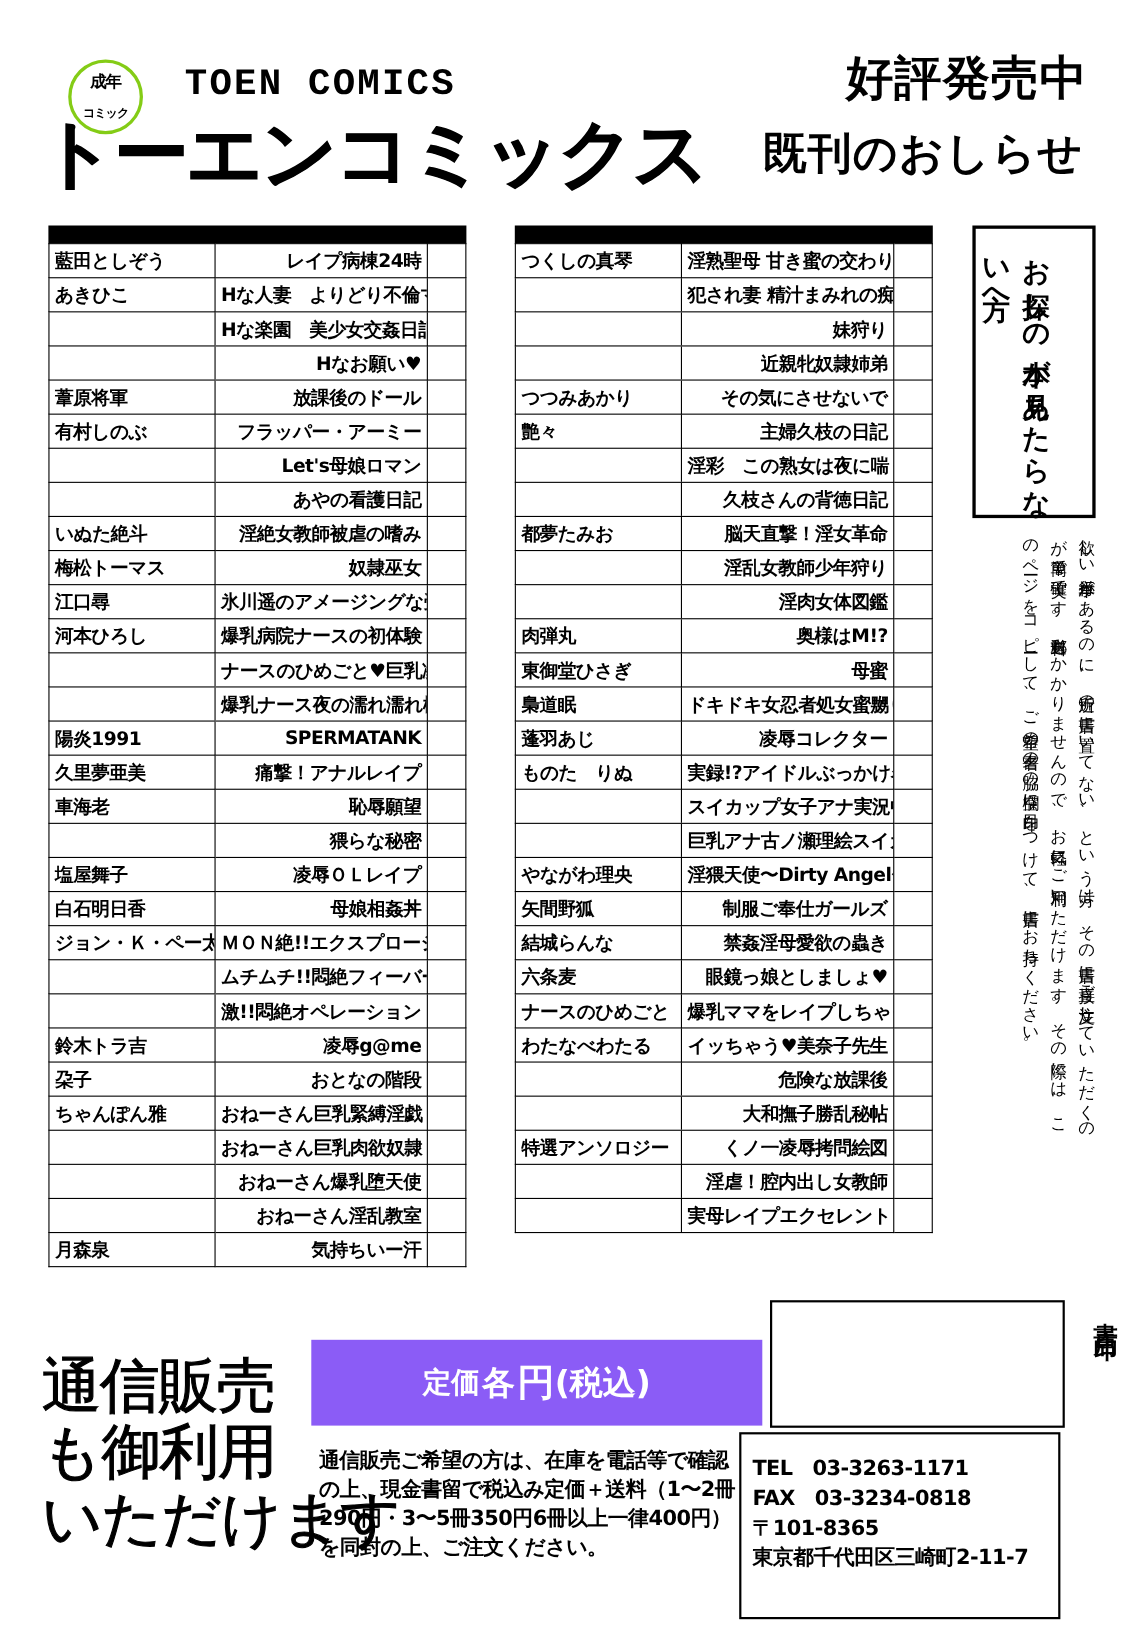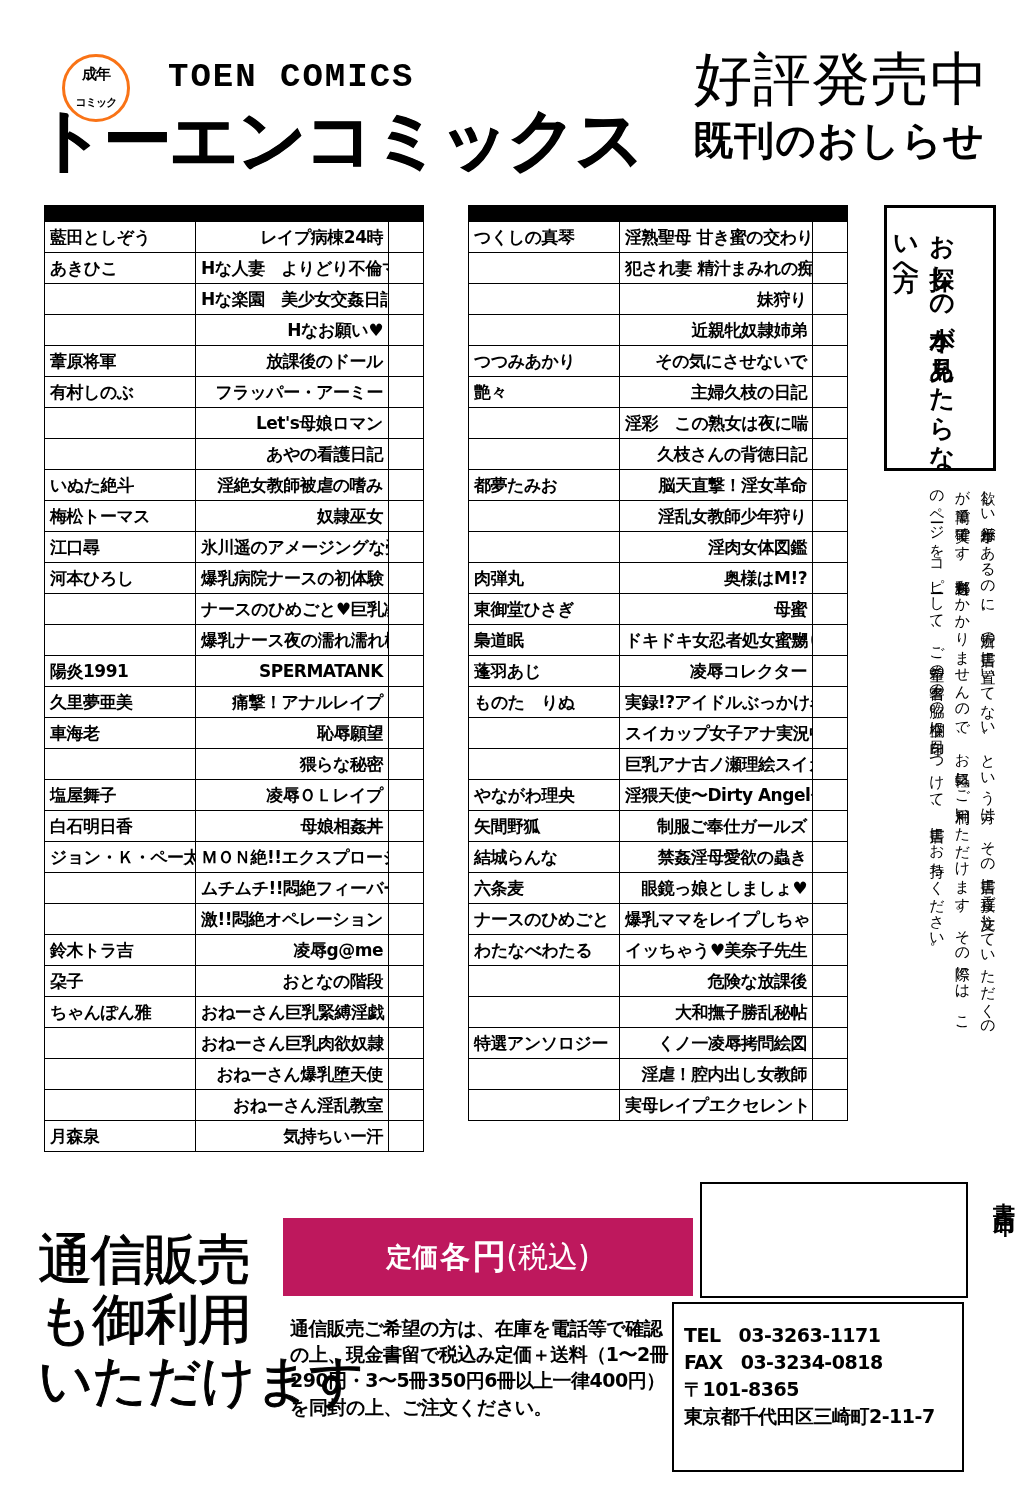--- a/index.html
+++ b/index.html
@@ -10,38 +10,38 @@
     color:#000;
     position:relative;
     overflow:hidden;
   }
   .page{position:relative;width:1033px;height:1500px;}
 
   
   .header{position:absolute;left:0;top:0;width:1033px;height:190px;}
   .seinen-badge{
     position:absolute;left:62px;top:54px;width:62px;height:62px;
-    border:3px solid #f97316;border-radius:50%;
+    border:3px solid #84cc16;border-radius:50%;
     display:flex;flex-direction:column;align-items:center;justify-content:center;
     font-size:15px;font-weight:bold;line-height:1.05;letter-spacing:-1px;gap:14px;
   }
   .toen-latin{
     position:absolute;left:168px;top:58px;
     font-size:34px;font-weight:bold;letter-spacing:2px;
     font-family:Liberation Mono, monospace;
     text-align:center;
   }
   .toen-kana{
     position:absolute;left:36px;top:95px;
     font-size:68px;font-weight:bold;letter-spacing:-2px;
     -webkit-text-stroke:1px #000;
   }
   .kouhyou{
     position:absolute;right:44px;top:50px;
-    font-size:58px;font-weight:normal;letter-spacing:1px;
+    font-size:43px;font-weight:bold;letter-spacing:1px;
     text-align:left;line-height:1;
   }
   .kikan{
     position:absolute;right:48px;top:120px;
     font-size:40px;font-weight:bold;letter-spacing:1px;text-align:right;line-height:1;
   }
 
   
   .col{position:absolute;top:205px;}
   .col.left{left:44px;width:380px;}
@@ -86,28 +86,28 @@
   }
 
   
   .tsuushin{
     position:absolute;left:38px;top:1230px;
     font-size:54px;font-weight:normal;line-height:1.12;letter-spacing:-1px;
     -webkit-text-stroke:1px #000;
   }
   .pricebox{
     position:absolute;left:283px;top:1218px;width:410px;height:78px;
-    background:#be185d;color:#fff;
+    background:#8b5cf6;color:#fff;
     display:flex;align-items:center;justify-content:center;
   }
   .pricebox .teika{font-size:26px;font-weight:bold;line-height:1;margin-right:2px;}
   .pricebox .kaku{font-size:30px;font-weight:bold;margin-right:2px;}
   .pricebox .num{font-size:58px;font-weight:bold;letter-spacing:-2px;}
   .pricebox .yen{font-size:34px;font-weight:bold;}
-  .pricebox .tax{font-size:30px;font-weight:normal;}
+  .pricebox .tax{font-size:30px;font-weight:bold;}
 
   .orderinfo{
     position:absolute;left:290px;top:1315px;width:385px;
     font-size:19px;font-weight:bold;line-height:1.38;letter-spacing:-0.5px;
   }
   .contactbox{
     position:absolute;left:672px;top:1302px;width:292px;height:170px;
     border:2px solid #000;
     padding:18px 10px 0 10px;
     box-sizing:border-box;

